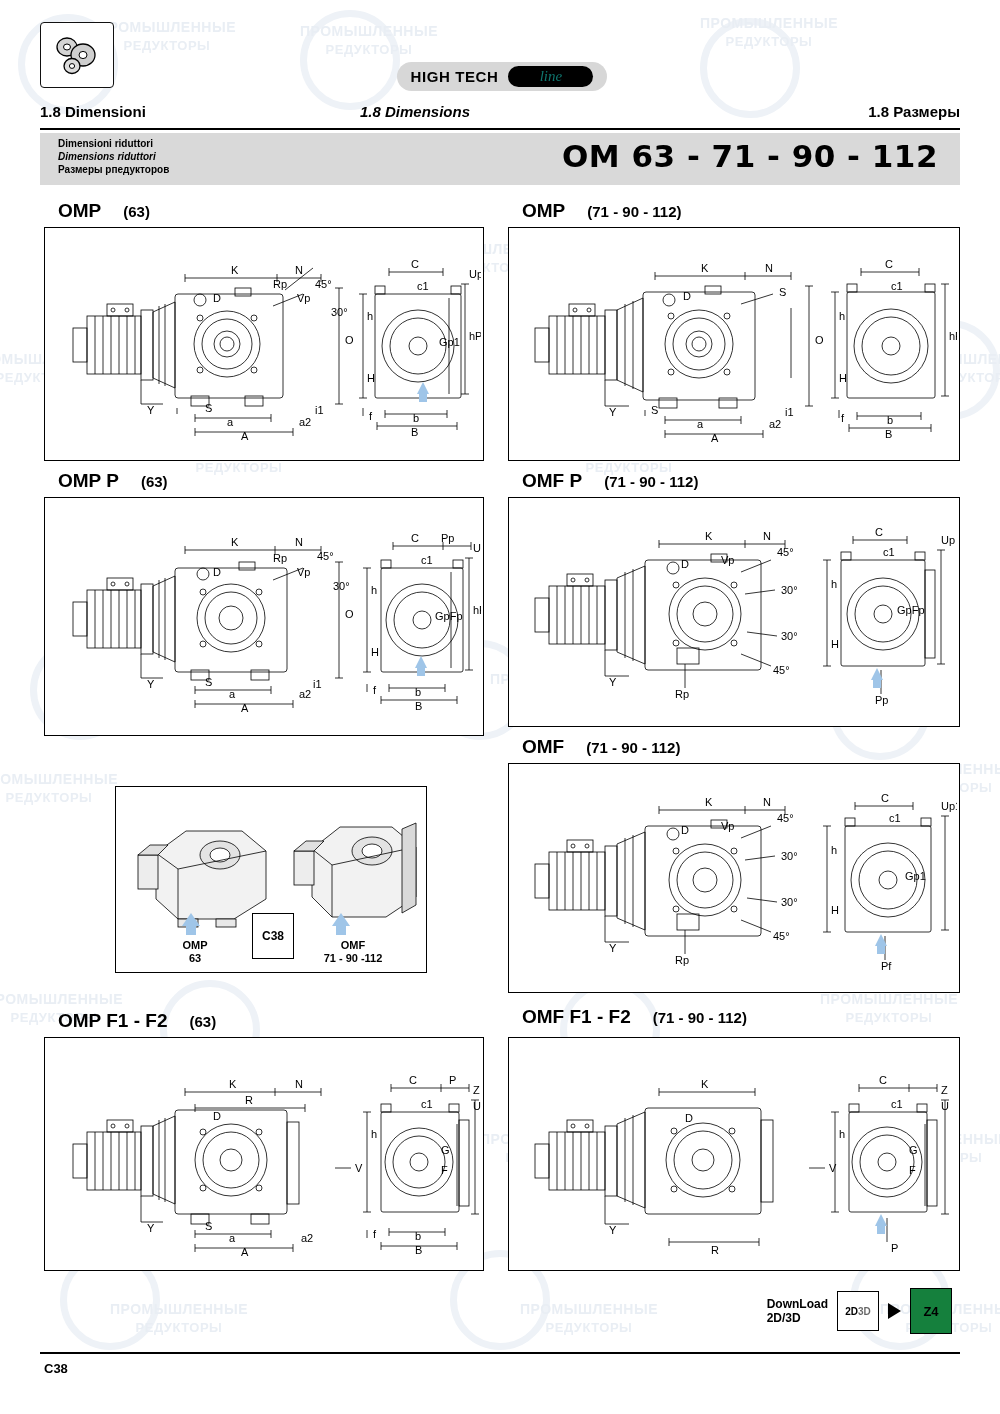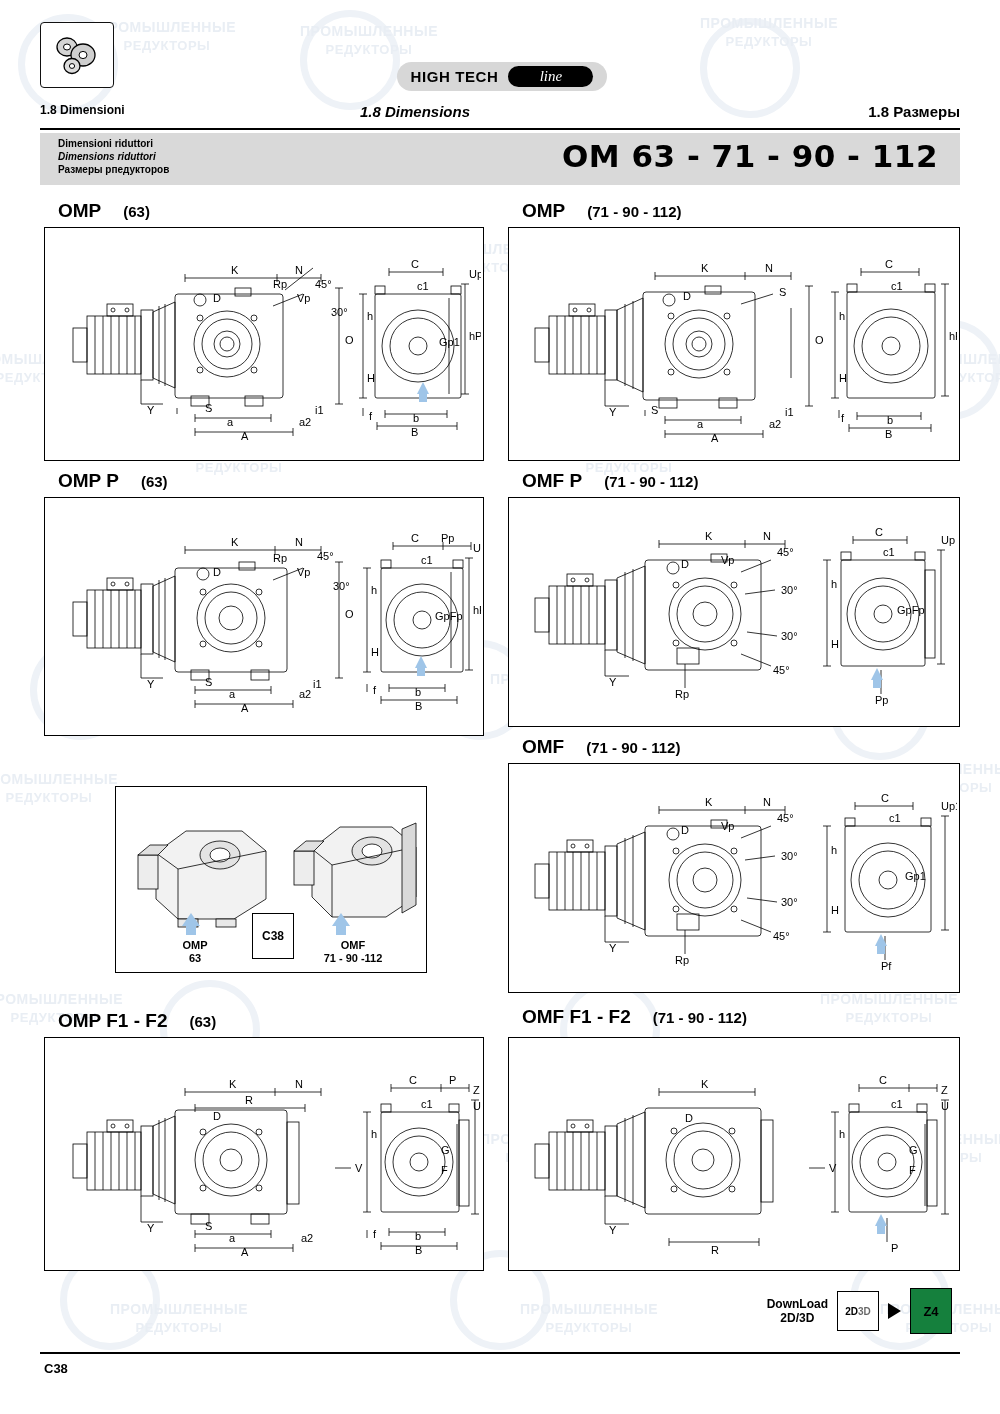--- a/index.html
+++ b/index.html
@@ -42,27 +42,27 @@
     display:flex;align-items:center;justify-content:center;
   }
 
   .hightech{
     position:absolute;left:397px;top:62px;width:210px;height:29px;
     background:#d7d7d7;border-radius:15px;
     display:flex;align-items:center;justify-content:center;gap:10px;
   }
   .hightech .ht-text{font-size:15px;font-weight:700;letter-spacing:.6px;color:#000;}
   .hightech .ht-oval{
-    width:85px;height:21px;border-radius:11px;background:#000;color:#ffffff;
+    width:85px;height:21px;border-radius:11px;background:#000;color:#0f766e;
     font-family:"Liberation Serif", serif;font-style:italic;font-size:15px;
     display:flex;align-items:center;justify-content:center;text-align:right;
   }
 
   .hdr-row{position:absolute;left:40px;top:103px;width:920px;height:20px;}
-  .hdr-it{position:absolute;left:0;top:0;font-size:12px;font-weight:700;}
+  .hdr-it{position:absolute;left:0;top:0;font-size:15px;font-weight:700;}
   .hdr-en{position:absolute;left:320px;top:0;font-size:15px;font-weight:700;font-style:italic;}
   .hdr-ru{position:absolute;right:0;top:0;font-size:15px;font-weight:700;}
 
   .rule{position:absolute;left:40px;top:128px;width:920px;height:2px;background:#000;}
 
   .titleband{
     position:absolute;left:40px;top:133px;width:920px;height:52px;background:#d9d9d9;
   }
   .titleband .left{
     position:absolute;left:18px;top:5px;font-size:10px;font-weight:700;line-height:1.28;
@@ -95,21 +95,21 @@
     font-size:12px;font-weight:700;display:flex;align-items:center;justify-content:center;
   }
   .arrow-up{
     width:0;height:0;border-left:9px solid transparent;border-right:9px solid transparent;
     border-bottom:13px solid #9fc5e8;position:absolute;
   }
   .arrow-up::after{content:"";position:absolute;left:-5px;top:13px;width:10px;height:9px;background:#9fc5e8;}
 
   
   .dl{position:absolute;right:48px;top:1288px;display:flex;align-items:center;gap:9px;}
-  .dl .txt{font-size:12px;font-weight:700;text-align:center;line-height:1.2;}
+  .dl .txt{font-size:12px;font-weight:700;text-align:left;line-height:1.2;}
   .cube{width:40px;height:38px;border:1.4px solid #000;background:#fff;position:relative;
         font-size:10px;font-weight:700;display:flex;align-items:center;justify-content:center;}
   .dl-arrow{width:0;height:0;border-top:8px solid transparent;border-bottom:8px solid transparent;border-left:13px solid #000;}
   .z4{width:40px;height:44px;border:1.4px solid #000;background:#15803d;font-size:13px;font-weight:700;
       display:flex;align-items:center;justify-content:center;}
 
   .footrule{position:absolute;left:40px;top:1352px;width:920px;height:2px;background:#000;}
   .pagenum{position:absolute;left:44px;top:1358px;font-weight:700;font-size:17px;}
   .pagenum span{font-size:13px;}
 </style>

